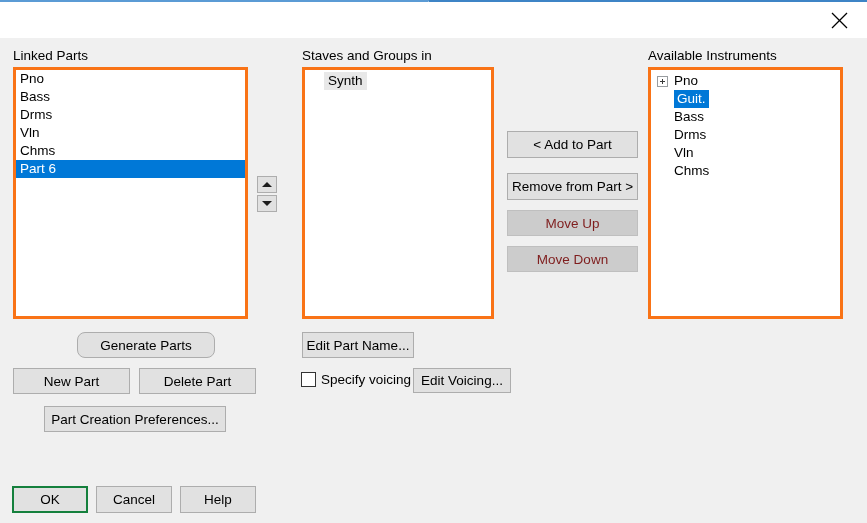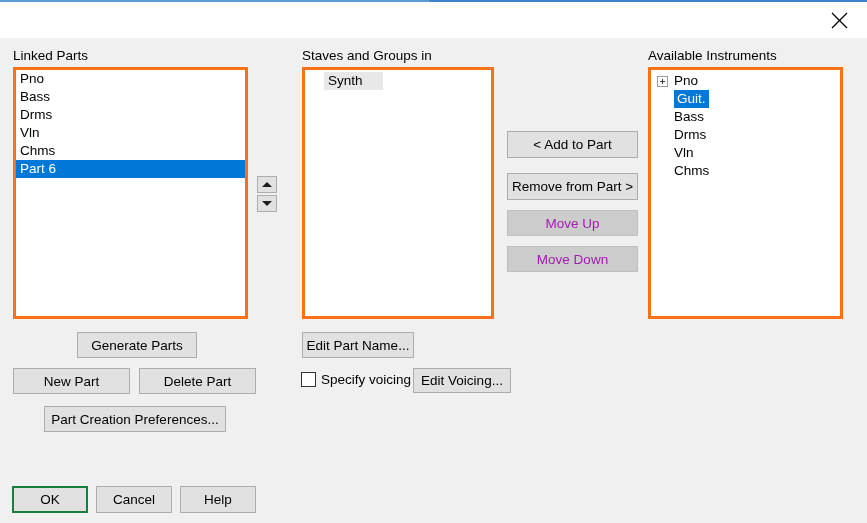--- a/index.html
+++ b/index.html
@@ -101,21 +101,21 @@
   .listitem.sel {
     background: #0078d7;
     color: #ffffff;
   }
   .listitem.sel-inactive {
     background: #e8e8e8;
     color: #000000;
   }
   .listitem.sel-fit {
     display: inline-block;
-    padding-right: 20px;
+    padding-right: 4px;
   }
 
   .tree-row {
     display: flex;
     align-items: center;
     height: 18px;
   }
   .expander {
     width: 11px;
     height: 11px;
@@ -156,21 +156,21 @@
     display: flex;
     align-items: center;
     justify-content: center;
     cursor: default;
     white-space: nowrap;
     padding: 0;
   }
   .btn.disabled {
     background: #cccccc;
     border-color: #bfbfbf;
-    color: #a21caf;
+    color: #7f1d1d;
   }
   .btn.default {
     border: 2px solid #15803d;
     background: #e1e1e1;
   }
 
   
   .spinner {
     position: absolute;
     width: 20px;
@@ -247,21 +247,21 @@
       <div class="listitem sel">Part 6</div>
     </div>
 
     <div class="spinner" style="left:257px; top:138px;">
       <span class="tri-up"></span>
     </div>
     <div class="spinner" style="left:257px; top:157px;">
       <span class="tri-down"></span>
     </div>
 
-    <div class="btn" style="left:77px; top:294px; width:120px; height:26px;">Generate Parts</div>
+    <div class="btn" style="left:77px; top:294px; width:138px; height:26px;border-radius:8px;">Generate Parts</div>
 
     <div class="btn" style="left:139px; top:330px; width:117px; height:26px;">Delete Part</div>
 
     <div class="btn" style="left:13px; top:330px; width:117px; height:26px;">New Part</div>
 
     <div class="btn" style="left:44px; top:368px; width:182px; height:26px;">Part Creation Preferences...</div>
 
 
     <div class="btn default" style="left:12px; top:448px; width:76px; height:27px;">OK</div>
 

